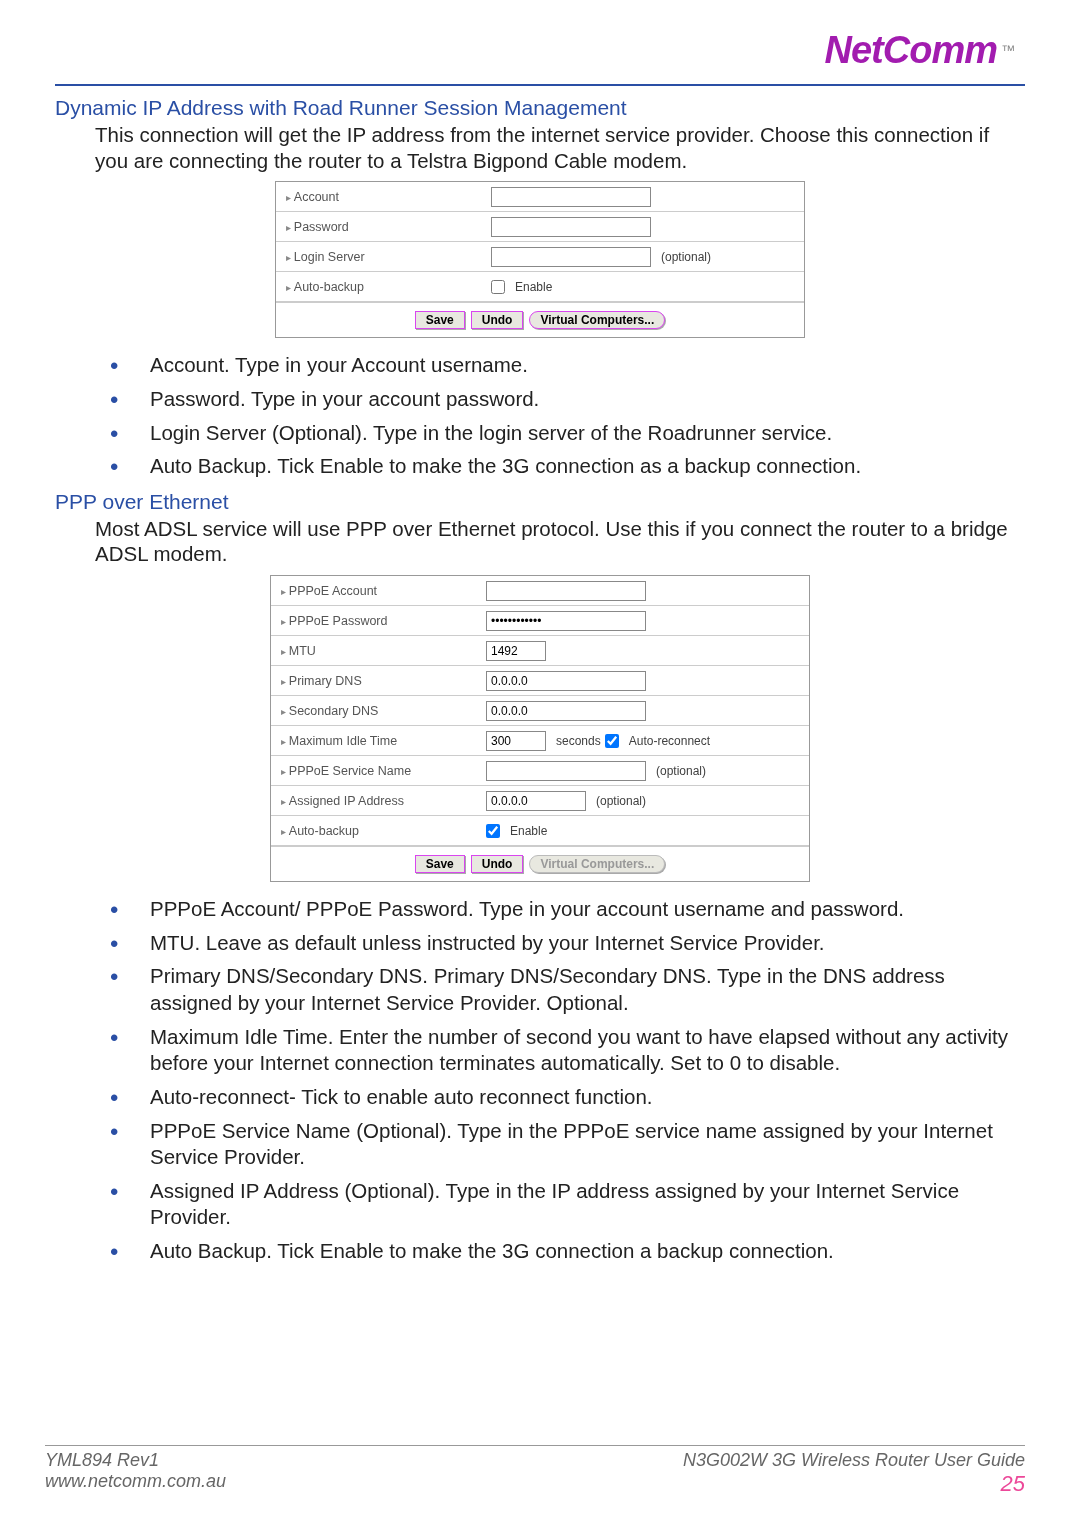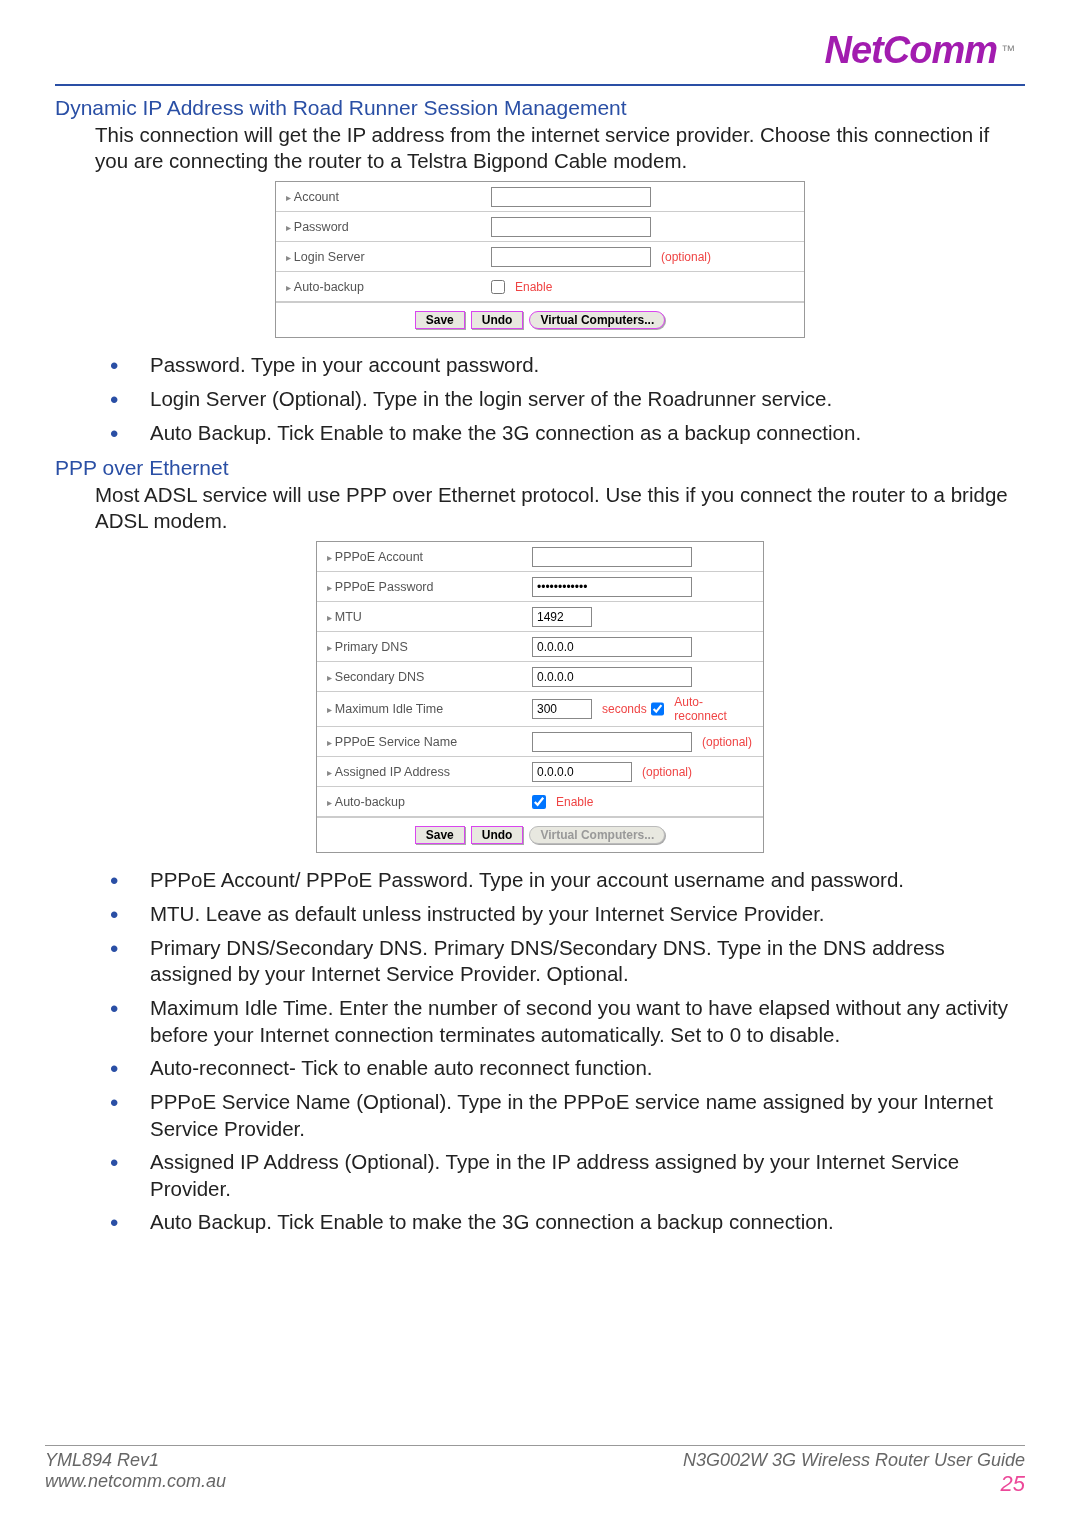--- a/index.html
+++ b/index.html
@@ -54,21 +54,21 @@
     margin: 2px 0 8px 40px;
     line-height: 1.25;
     font-weight: 300;
   }
   .config-box {
     border: 1px solid #999;
     margin: 8px auto 14px auto;
     background: #fff;
   }
   .box1 { width: 530px; }
-  .box2 { width: 448px; }
+  .box2 { width: 540px; }
   .config-row {
     display: flex;
     align-items: center;
     border-bottom: 1px solid #ccc;
     min-height: 30px;
     padding: 3px 10px;
   }
   .config-row:last-of-type { border-bottom: none; }
   .config-label {
     width: 205px;
@@ -84,21 +84,21 @@
   .inp {
     border: 1px solid #888;
     height: 20px;
     padding: 0 4px;
     font-size: 12px;
     font-family: inherit;
     background: #fff;
   }
   .inp-w { width: 160px; }
   .inp-s { width: 60px; }
-  .opt-text { font-size: 12px; color: #ef4444; margin-left: 6px; }
+  .opt-text { font-size: 12px; color: #404040; margin-left: 6px; }
   .chk { width: 14px; height: 14px; }
   .btn-row {
     display: flex;
     justify-content: center;
     gap: 6px;
     padding: 8px 0;
     border-top: 1px solid #ccc;
   }
   .btn, .btn-vc {
     font-size: 12px;
@@ -189,20 +189,21 @@
       </div>
     </div>
     <div class="btn-row">
       <button class="btn">Save</button>
       <button class="btn">Undo</button>
       <button class="btn-vc">Virtual Computers...</button>
     </div>
   </div>
 
   <ul class="bullets">
+    <li>Account. Type in your Account username.</li>
     <li>Password. Type in your account password.</li>
     <li>Login Server (Optional). Type in the login server of the Roadrunner service.</li>
     <li>Auto Backup. Tick Enable to make the 3G connection as a backup connection.</li>
   </ul>
 
   <div class="section-heading">PPP over Ethernet</div>
   <p class="body-text">Most ADSL service will use PPP over Ethernet protocol. Use this if you connect the router to a bridge ADSL modem.</p>
 
   <div class="config-box box2">
     <div class="config-row">

